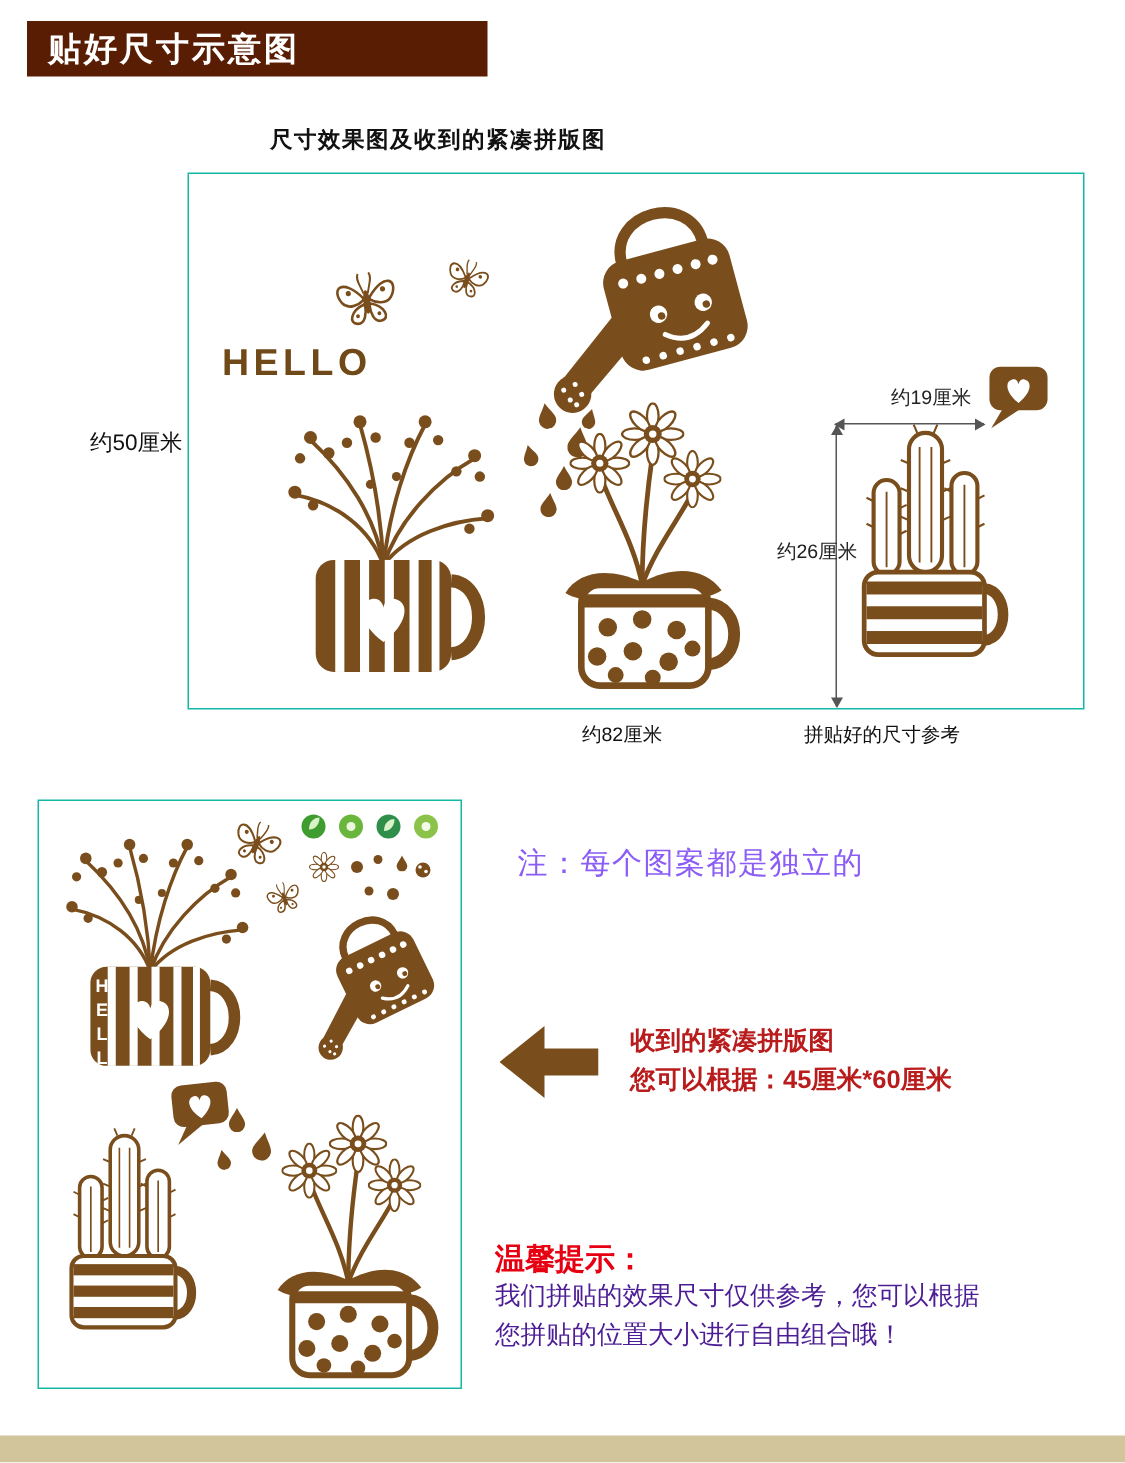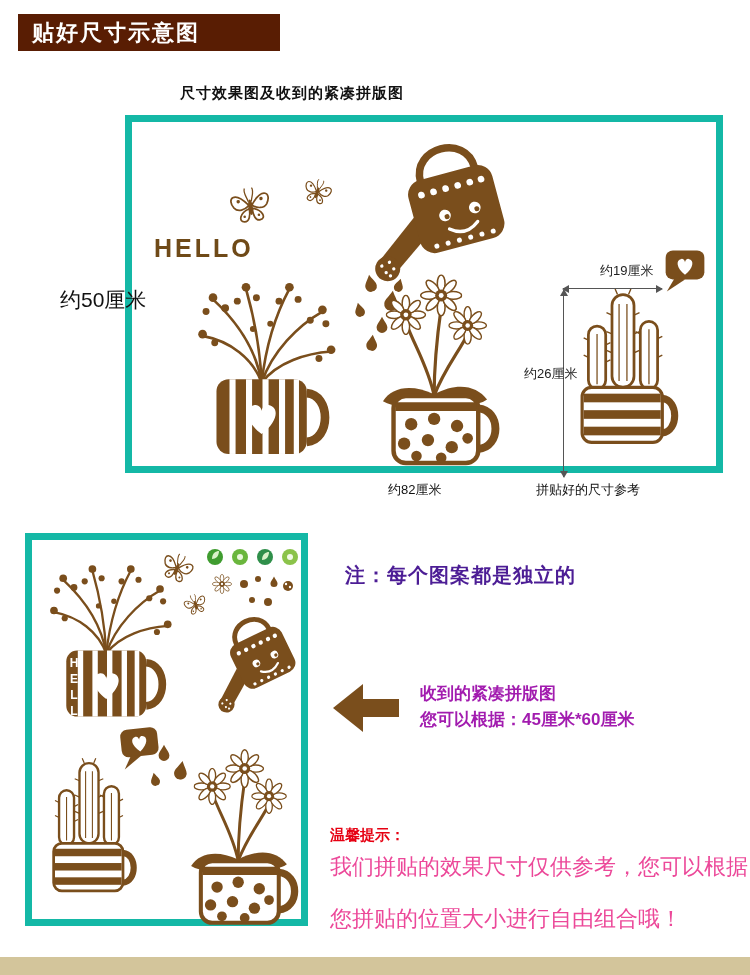--- a/index.html
+++ b/index.html
@@ -4,47 +4,47 @@
 <style>
   *{margin:0;padding:0;box-sizing:border-box}
   html,body{background:#fff}
   body{
     width:750px;height:975px;position:relative;overflow:hidden;
     font-family:"Liberation Sans","DejaVu Sans",sans-serif;color:#111;
   }
   .abs{position:absolute}
   .art{position:absolute;color:#7a4e1c}
   .header-bar{
-    left:18px;top:14px;width:262px;height:37px;background:#591d03;
+    left:18px;top:14px;width:307px;height:37px;background:#591d03;
     color:#fff;font-size:22px;font-weight:bold;line-height:37px;padding-left:14px;
     letter-spacing:2px;
   }
   .section-title{left:180px;top:84px;font-size:15px;font-weight:bold;letter-spacing:1px}
-  .frame{position:absolute;background:#fff;border:7px solid #14b8a6}
+  .frame{position:absolute;background:#fff;border:1px solid #14b8a6}
   #diagram-box{left:125px;top:115px;width:598px;height:358px}
   #compact-box{left:25px;top:533px;width:283px;height:393px}
   .hello-big{font-size:25px;font-weight:bold;color:#6f4a18;letter-spacing:3px}
   .hello-vertical{
     writing-mode:vertical-lr;text-orientation:upright;
     color:#fff;font-size:12px;font-weight:bold;letter-spacing:2px;line-height:12px;
   }
   .dim-label{font-size:13px;color:#222;white-space:nowrap}
-  .side-label{font-size:21px;color:#111;white-space:nowrap}
+  .side-label{font-size:15px;color:#111;white-space:nowrap}
   .bottom-label{font-size:13px;color:#111;white-space:nowrap}
   .dim-v{width:0;border-left:1px solid #555}
   .dim-h{height:0;border-top:1px solid #555}
   .cap{position:absolute;width:0;height:0}
   .cap-up{left:-4px;top:-1px;border-left:4px solid transparent;border-right:4px solid transparent;border-bottom:7px solid #555}
   .cap-down{left:-4px;bottom:-1px;border-left:4px solid transparent;border-right:4px solid transparent;border-top:7px solid #555}
   .cap-left{left:-1px;top:-4px;border-top:4px solid transparent;border-bottom:4px solid transparent;border-right:7px solid #555}
   .cap-right{right:-1px;top:-4px;border-top:4px solid transparent;border-bottom:4px solid transparent;border-left:7px solid #555}
-  .note-red{left:345px;top:562px;font-size:20px;font-weight:bold;color:#4c1d95;letter-spacing:1px}
-  .received-line{font-size:17px;font-weight:bold;color:#a21caf;white-space:nowrap}
-  .tips-title{left:330px;top:826px;font-size:15px;font-weight:bold;color:#e60012}
-  .tips-line{font-size:22px;color:#ec4899;white-space:nowrap}
+  .note-red{left:345px;top:562px;font-size:20px;font-weight:normal;color:#8b5cf6;letter-spacing:1px}
+  .received-line{font-size:17px;font-weight:bold;color:#b91c1c;white-space:nowrap}
+  .tips-title{left:330px;top:826px;font-size:20px;font-weight:bold;color:#e60012}
+  .tips-line{font-size:17px;color:#4c1d95;white-space:nowrap}
   .footer-bar{left:0;top:957px;width:750px;height:18px;background:#d3c59b}
 </style>
 </head>
 <body>
 
 <svg width="0" height="0" style="position:absolute" aria-hidden="true">
   <defs>
     <symbol id="sym-butterfly" viewBox="0 0 64 64">
       <ellipse cx="32" cy="38" rx="3.2" ry="11" fill="currentColor"></ellipse>
       <path d="M30,30 C28,22 24,16 27,11" stroke="currentColor" stroke-width="1.8" fill="none"></path>
@@ -344,15 +344,15 @@
 
 <svg class="art" style="left:333px;top:684px" width="66" height="48" viewBox="0 0 66 48">
     <use href="#sym-arrow-left"></use>
   </svg>
 
 <div class="abs received-line" style="left:420px;top:682px">收到的紧凑拼版图</div>
 <div class="abs received-line" style="left:420px;top:708px">您可以根据：45厘米*60厘米</div>
 
 <div class="abs tips-title">温馨提示：</div>
 <div class="abs tips-line" style="left:330px;top:852px">我们拼贴的效果尺寸仅供参考，您可以根据</div>
-<div class="abs tips-line" style="left:330px;top:904px">您拼贴的位置大小进行自由组合哦！</div>
+<div class="abs tips-line" style="left:330px;top:878px">您拼贴的位置大小进行自由组合哦！</div>
 
 <div class="abs footer-bar"></div>
 
 </body></html>

